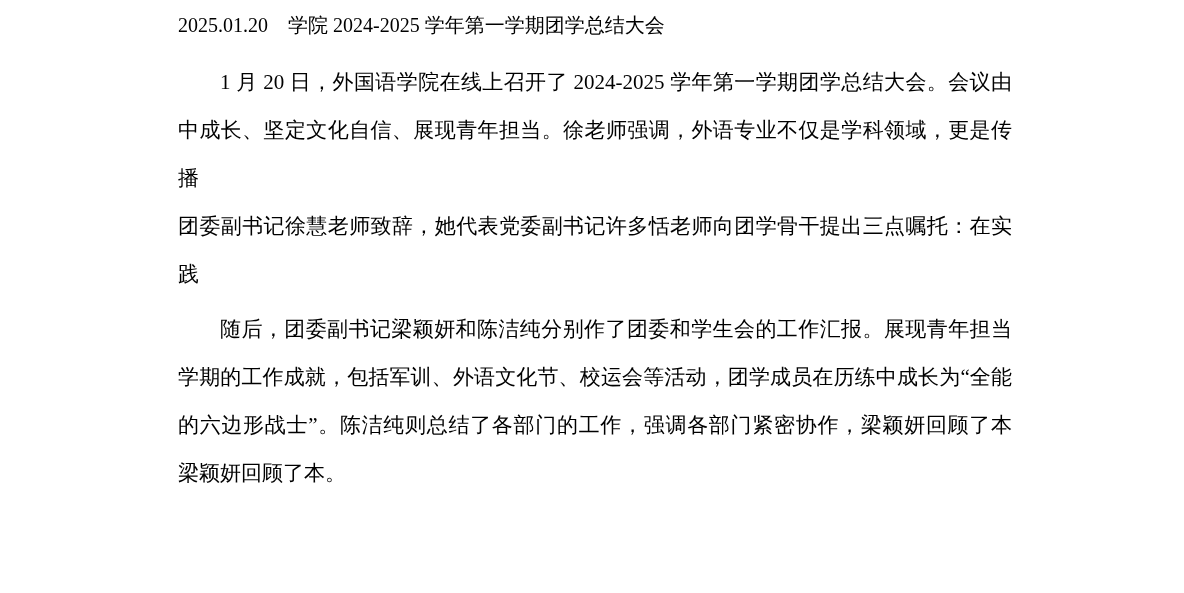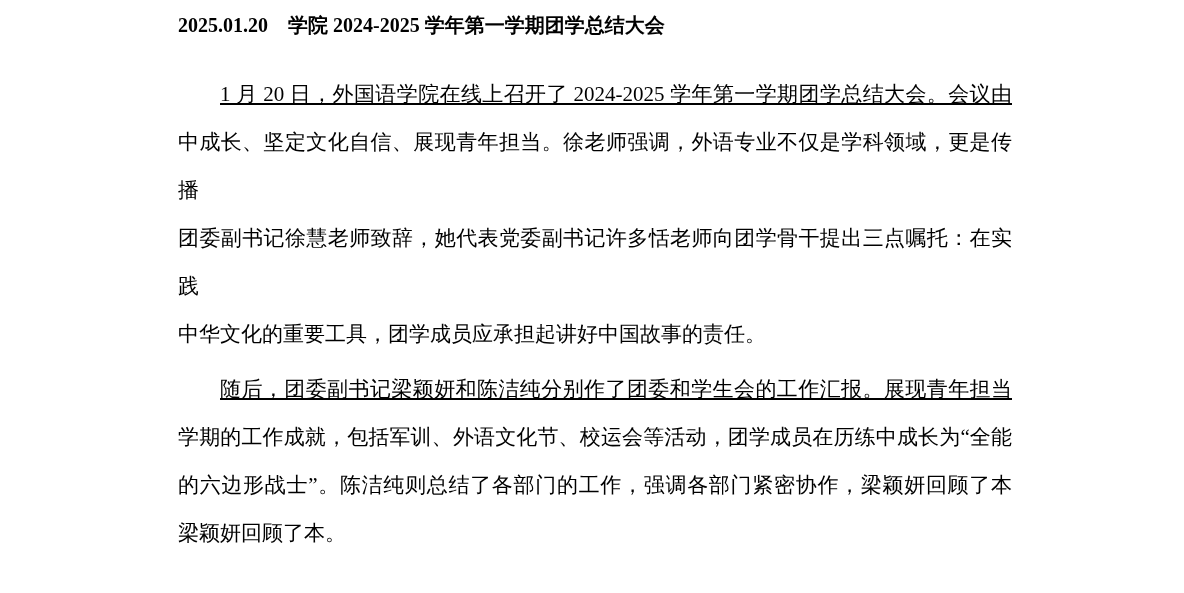--- a/index.html
+++ b/index.html
@@ -15,56 +15,54 @@
     font-family: "Liberation Serif", "DejaVu Serif", serif;
   }
   .page {
     box-sizing: border-box;
     padding: 8px 0 0 178px;
     width: 1012px; 
   }
   .doc-title {
     width: 834px;
     font-size: 20px;
-    font-weight: bold;
+    font-weight: normal;
     line-height: 34px;
-    margin-bottom: 28px;
+    margin-bottom: 16px;
     white-space: pre;
   }
   .paragraph {
     width: 834px;
     margin: 0 0 7px 0;
   }
   .line {
     font-size: 21px;
     line-height: 48px;
     text-align: justify;
     text-align-last: justify;
     text-justify: inter-character;
   }
   .line.first {
     padding-left: 42px; 
-    text-decoration: underline;
   }
   .line.last {
     text-align: left;
     text-align-last: left;
   }
 </style>
 </head>
 <body>
 
 <div class="page">
   <div class="doc-title">2025.01.20　学院 2024-2025 学年第一学期团学总结大会</div>
   <div id="paragraphs">
       <div class="paragraph">
         <div class="line first">1 月 20 日，外国语学院在线上召开了 2024-2025 学年第一学期团学总结大会。会议由</div>
         <div class="line">中成长、坚定文化自信、展现青年担当。徐老师强调，外语专业不仅是学科领域，更是传播</div>
         <div class="line">团委副书记徐慧老师致辞，她代表党委副书记许多恬老师向团学骨干提出三点嘱托：在实践</div>
-        <div class="line last">中华文化的重要工具，团学成员应承担起讲好中国故事的责任。</div>
       </div>
       <div class="paragraph">
         <div class="line first">随后，团委副书记梁颖妍和陈洁纯分别作了团委和学生会的工作汇报。展现青年担当</div>
         <div class="line">学期的工作成就，包括军训、外语文化节、校运会等活动，团学成员在历练中成长为“全能</div>
         <div class="line">的六边形战士”。陈洁纯则总结了各部门的工作，强调各部门紧密协作，梁颖妍回顾了本</div>
         <div class="line last">梁颖妍回顾了本。</div>
       </div>
     </div>
 </div>
 

